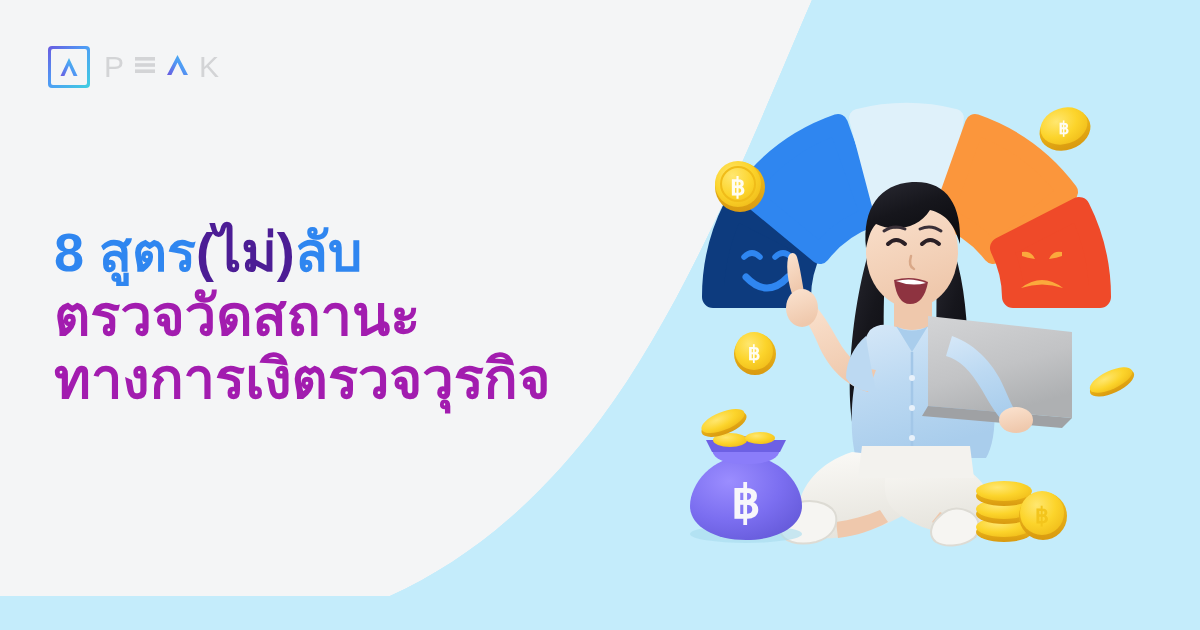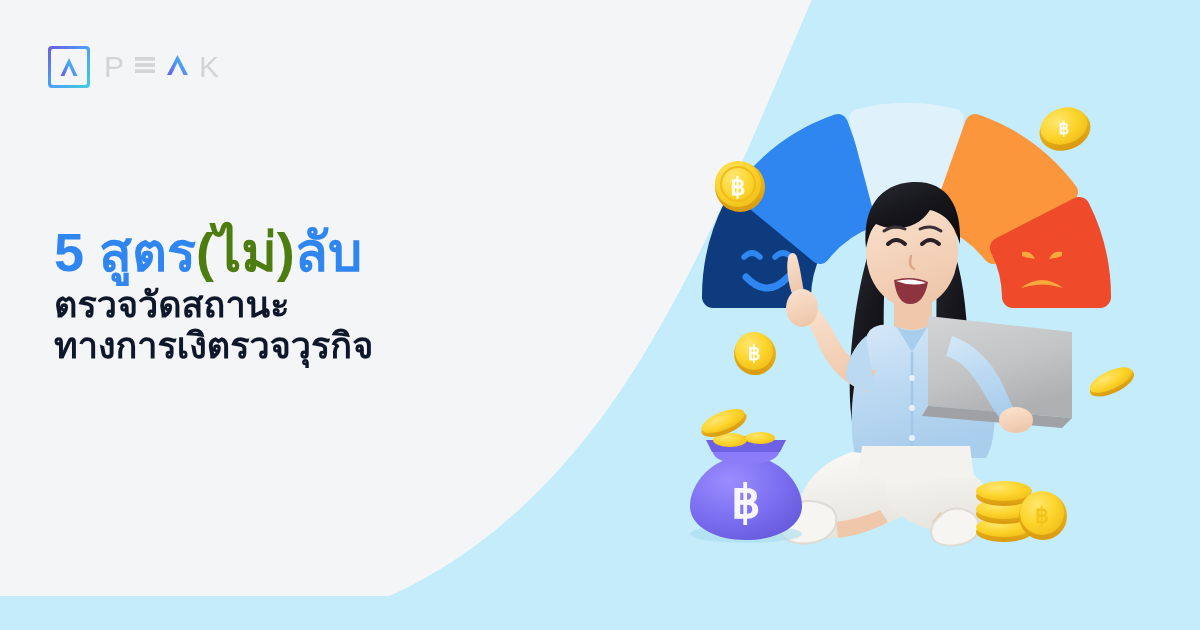--- a/index.html
+++ b/index.html
@@ -78,24 +78,24 @@
   }
   .h-line {
     font-weight: 700;
     line-height: 1.14;
     white-space: nowrap;
   }
   .h-line1 {
     font-size: 54px;
     color: #2f86f0;
   }
-  .h-line1 .accent { color: #4d7c0f; }
+  .h-line1 .accent { color: #4c1d95; }
   .h-line2, .h-line3 {
-    font-size: 36px;
-    color: #0f172a;
+    font-size: 56px;
+    color: #a21caf;
   }
 
   
   .illus {
     position: absolute;
     left: 0; top: 0;
     width: 1200px;
     height: 630px;
     pointer-events: none;
   }
@@ -155,21 +155,21 @@
             </linearGradient>
           </defs>
           <path d="M12.5 3 L23 23 L18.6 23 L12.5 10.6 L6.4 23 L2 23 Z" fill="url(#aGrad)"></path>
         </svg>
       </span>
       <span class="lw-letter">K</span>
     </div>
   </div>
 
   <div class="headline">
-    <div class="h-line h-line1"><span>5 สูตร</span><span class="accent">(ไม่)</span><span>ลับ</span></div>
+    <div class="h-line h-line1"><span>8 สูตร</span><span class="accent">(ไม่)</span><span>ลับ</span></div>
     <div class="h-line h-line2">ตรวจวัดสถานะ</div>
     <div class="h-line h-line3">ทางการเงิตรวจวุรกิจ</div>
   </div>
 
   <svg class="illus" viewBox="0 0 1200 630">
     <defs>
       <radialGradient id="coinFace" cx="0.38" cy="0.32" r="0.78">
         <stop offset="0" stop-color="#ffe770"></stop>
         <stop offset="0.55" stop-color="#fcd42b"></stop>
         <stop offset="1" stop-color="#f0bc19"></stop>

